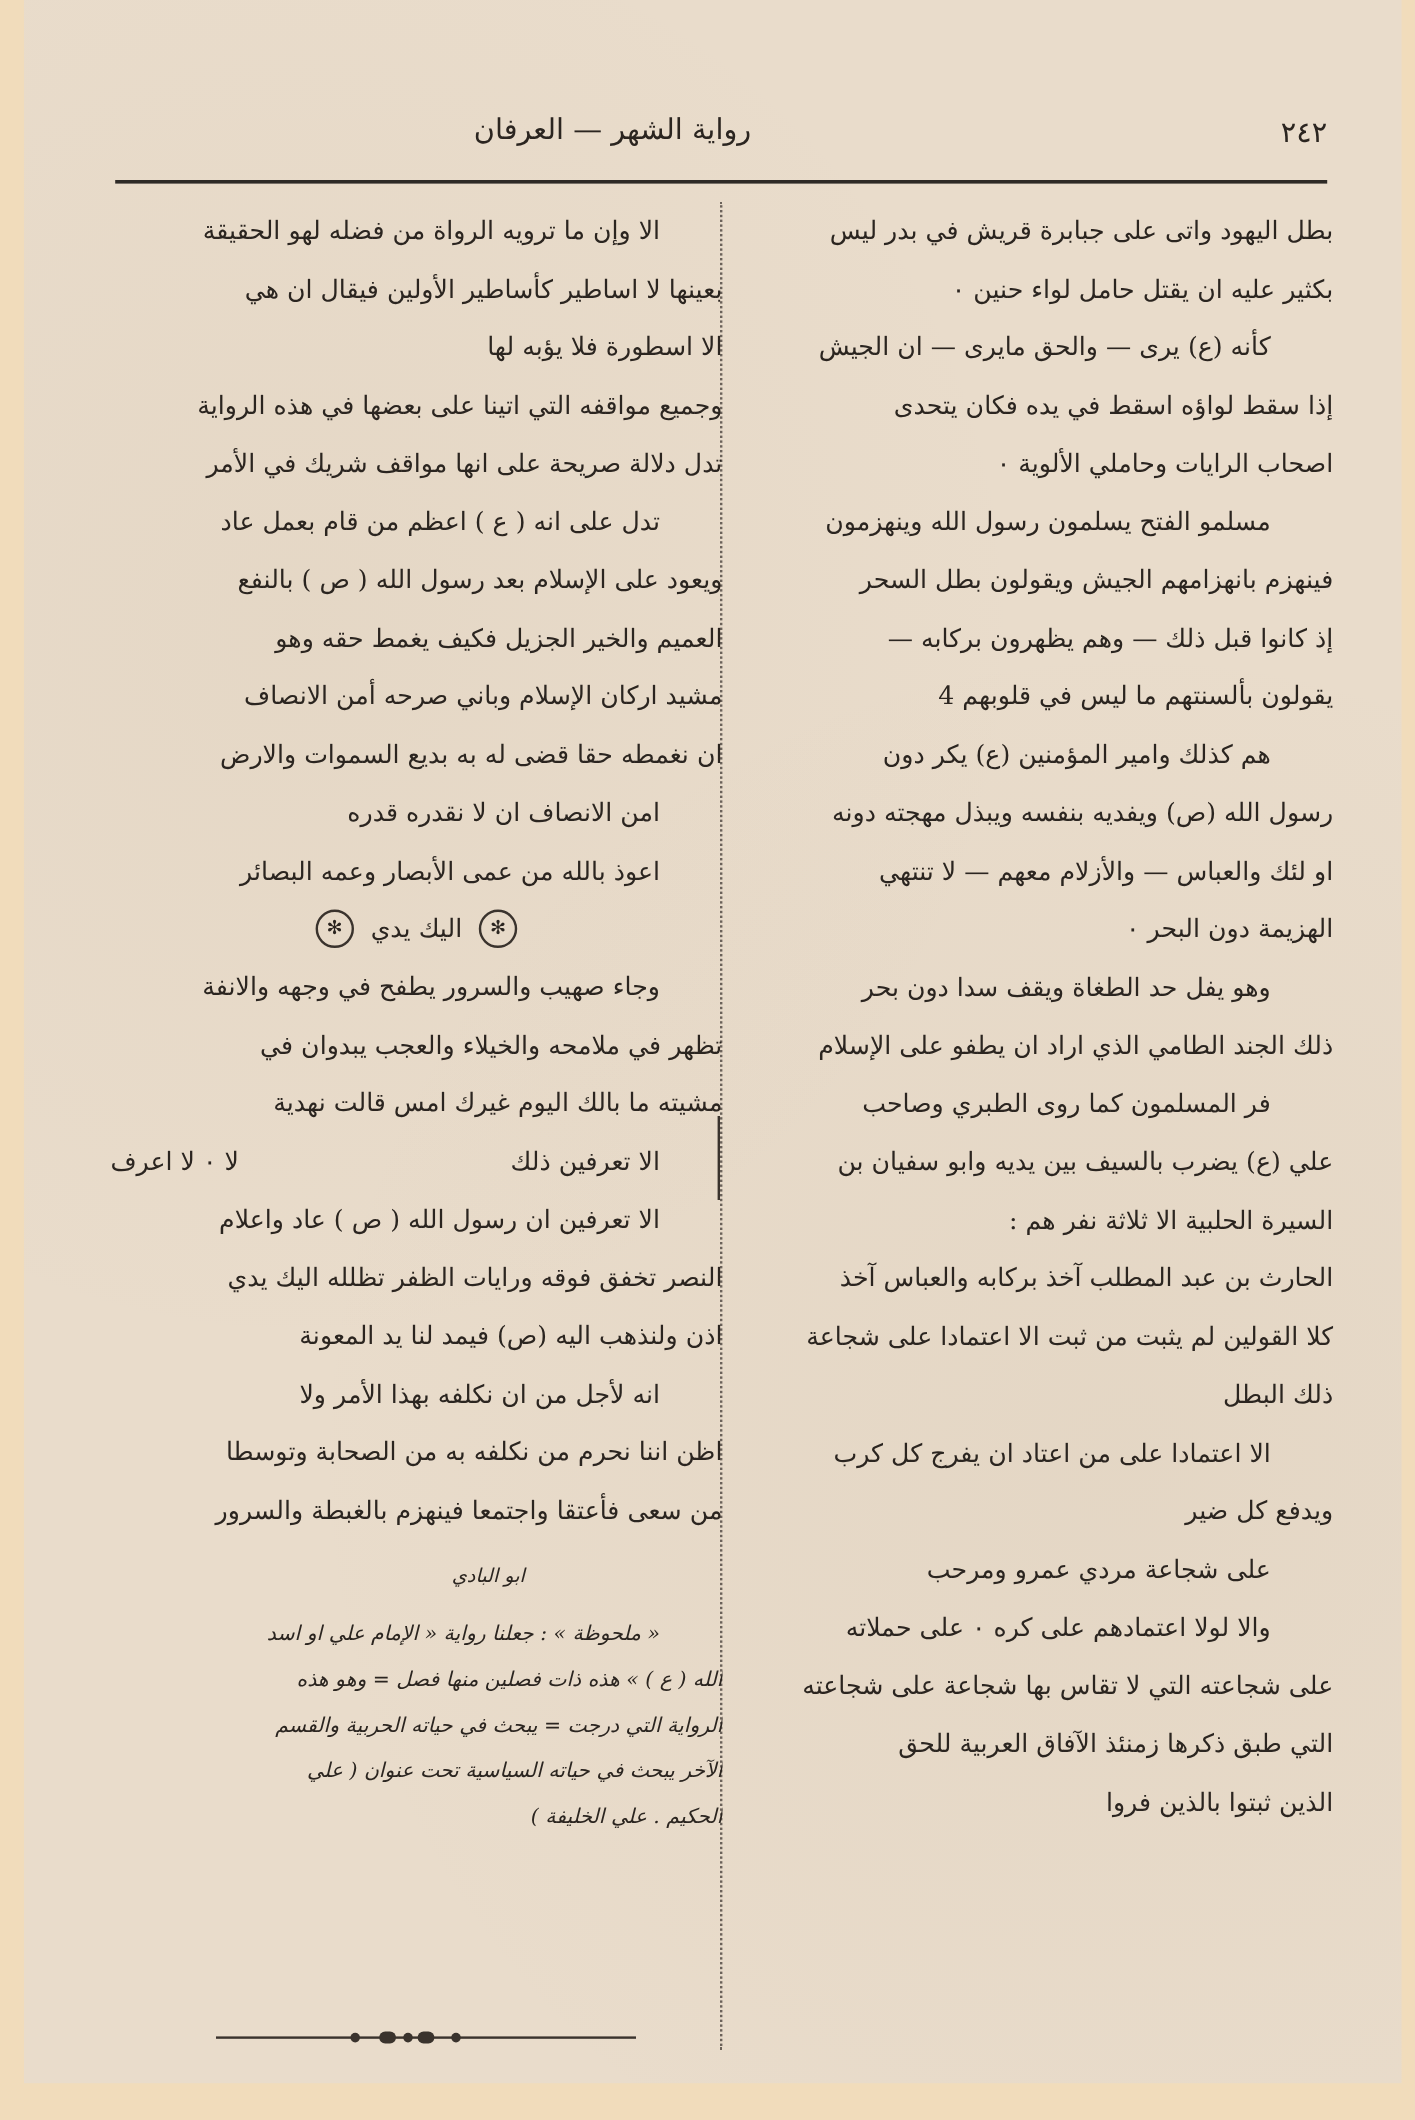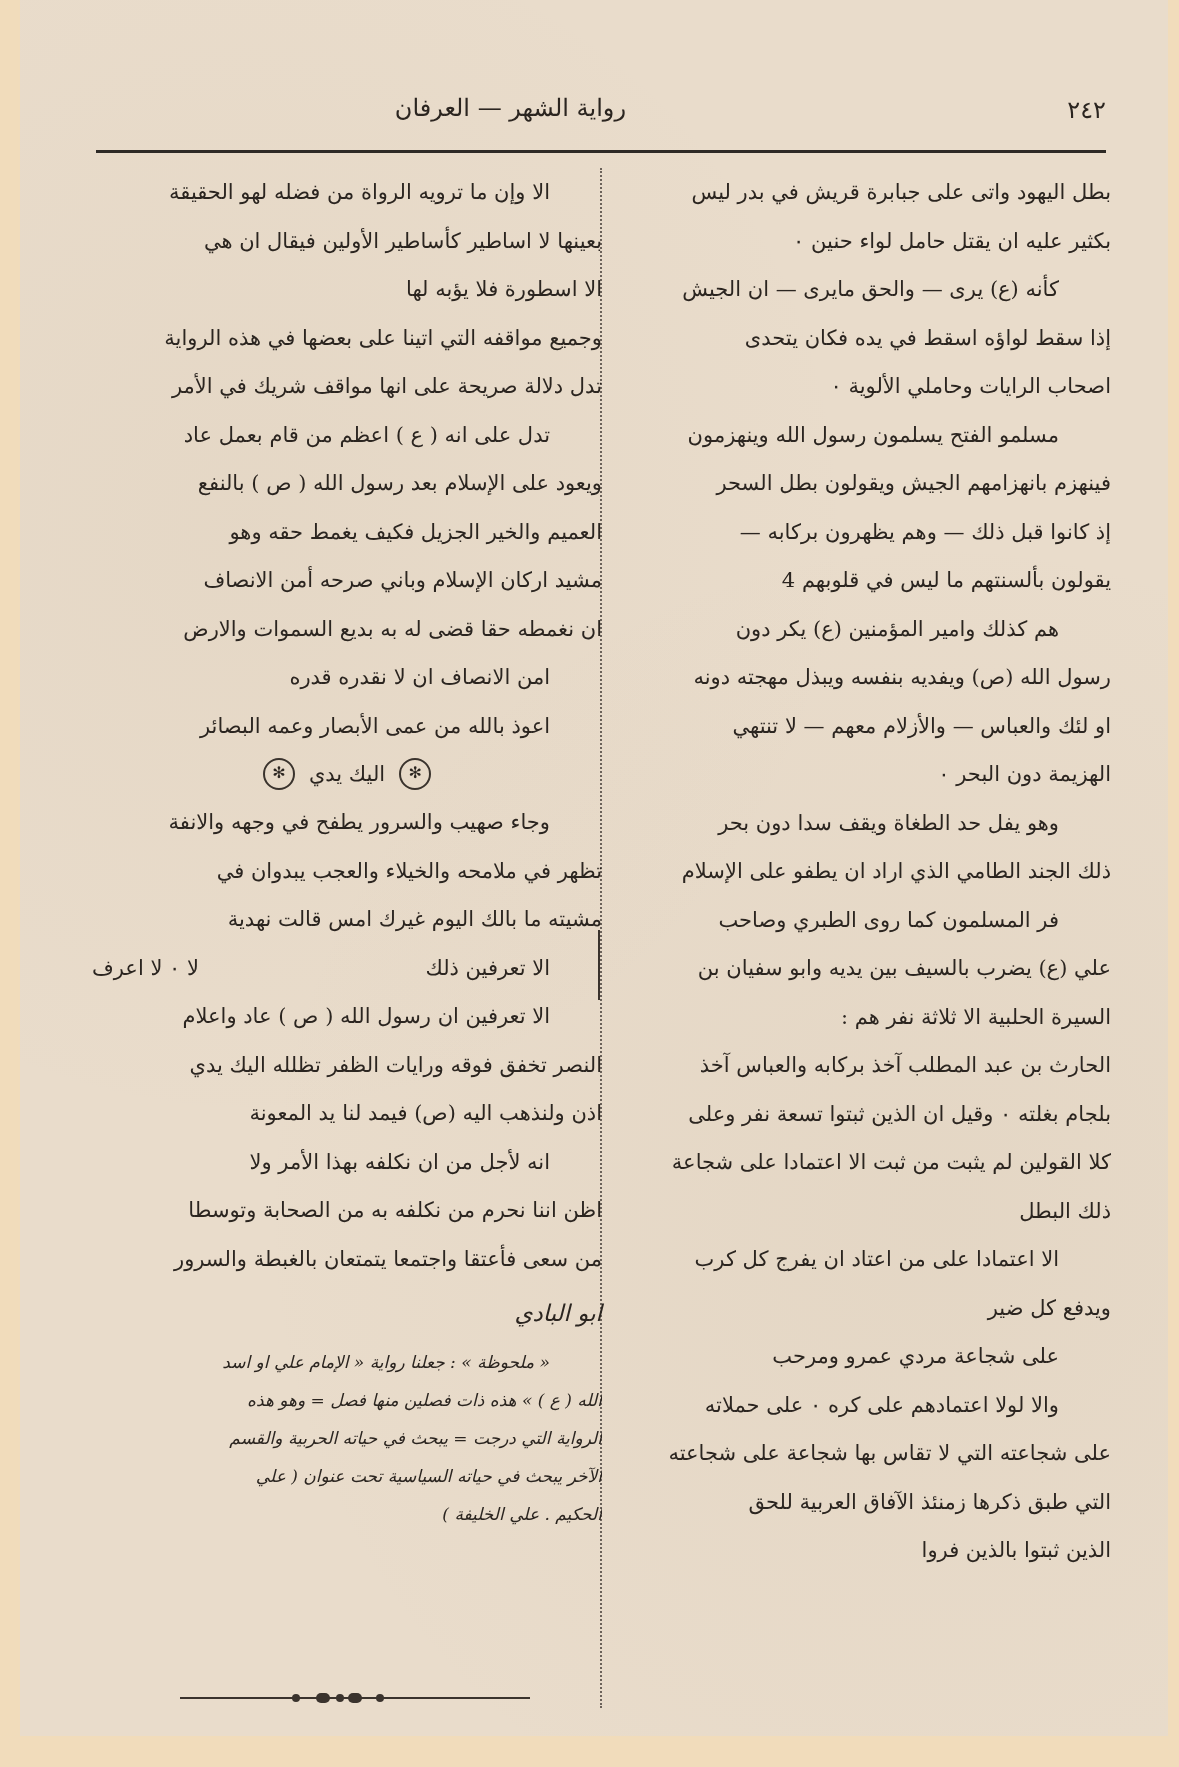--- a/index.html
+++ b/index.html
@@ -50,21 +50,21 @@
     }
     .divider-solid {
       position: absolute; left: 578px; top: 930px; width: 2px; height: 70px;
       background: #3a332d;
     }
     .ornament-line { display: flex; align-items: center; justify-content: center; gap: 14px; height: 48px; }
     .flower {
       display: inline-block; width: 28px; height: 28px; border: 2px solid #3a332d;
       border-radius: 50%; text-align: center; line-height: 26px; font-size: 16px;
     }
-    .signature { height: 60px; line-height: 60px; font-style: italic; font-size: 23px; padding-left: 120px; }
+    .signature { height: 60px; line-height: 60px; text-align: center; font-style: italic; font-size: 16px; padding-left: 120px; }
     .note { font-size: 17px; }
     .note .line { height: 38px; line-height: 38px; font-style: italic; }
     .end-ornament {
       position: absolute; left: 160px; top: 1693px; width: 350px; height: 10px;
     }
     .end-ornament .rule { position: absolute; top: 4px; left: 0; right: 0; height: 2px; background: #3a332d; }
     .end-ornament .dot { position: absolute; top: 1px; width: 8px; height: 8px; border-radius: 50%; background: #3a332d; }
     .end-ornament .pill { position: absolute; top: 0; width: 14px; height: 10px; border-radius: 5px; background: #3a332d; }
   </style>
 </head>
@@ -91,21 +91,20 @@
     <div class="line indent">هم كذلك وامير المؤمنين (ع) يكر دون</div>
     <div class="line">رسول الله (ص) ويفديه بنفسه ويبذل مهجته دونه</div>
     <div class="line">او لئك والعباس — والأزلام معهم — لا تنتهي</div>
     <div class="line">الهزيمة دون البحر ٠</div>
     <div class="line indent">وهو يفل حد الطغاة ويقف سدا دون بحر</div>
     <div class="line">ذلك الجند الطامي الذي اراد ان يطفو على الإسلام</div>
     <div class="line indent">فر المسلمون كما روى الطبري وصاحب</div>
     <div class="line">علي (ع) يضرب بالسيف بين يديه وابو سفيان بن</div>
     <div class="line">السيرة الحلبية الا ثلاثة نفر هم :</div>
     <div class="line">الحارث بن عبد المطلب آخذ بركابه والعباس آخذ</div>
-    <div class="line">بلجام بغلته ٠ وقيل ان الذين ثبتوا تسعة نفر وعلى</div>
     <div class="line">كلا القولين لم يثبت من ثبت الا اعتمادا على شجاعة</div>
     <div class="line">ذلك البطل</div>
     <div class="line indent">الا اعتمادا على من اعتاد ان يفرج كل كرب</div>
     <div class="line">ويدفع كل ضير</div>
     <div class="line indent">على شجاعة مردي عمرو ومرحب</div>
     <div class="line indent">والا لولا اعتمادهم على كره ٠ على حملاته</div>
     <div class="line">على شجاعته التي لا تقاس بها شجاعة على شجاعته</div>
     <div class="line">التي طبق ذكرها زمنئذ الآفاق العربية للحق</div>
     <div class="line">الذين ثبتوا بالذين فروا</div>
   </div>
@@ -140,21 +139,21 @@
     <div class="line indent" style="display:flex;justify-content:space-between;">
       <span>الا تعرفين ذلك</span>
       <span>لا ٠ لا اعرف</span>
     </div>
 
     <div class="line indent">الا تعرفين ان رسول الله ( ص ) عاد واعلام</div>
     <div class="line">النصر تخفق فوقه ورايات الظفر تظلله اليك يدي</div>
     <div class="line">اذن ولنذهب اليه (ص) فيمد لنا يد المعونة</div>
     <div class="line indent">انه لأجل من ان نكلفه بهذا الأمر ولا</div>
     <div class="line">اظن اننا نحرم من نكلفه به من الصحابة وتوسطا</div>
-    <div class="line">من سعى فأعتقا واجتمعا يتمتعان بالغبطة والسرور</div>
+    <div class="line">من سعى فأعتقا واجتمعا فينهزم بالغبطة والسرور</div>
 
     <div class="signature">ابو البادي</div>
 
     <div class="note">
       <div class="line indent">« ملحوظة » : جعلنا رواية « الإمام علي او اسد</div>
       <div class="line">الله ( ع ) » هذه ذات فصلين منها فصل = وهو هذه</div>
       <div class="line">الرواية التي درجت = يبحث في حياته الحربية والقسم</div>
       <div class="line">الآخر يبحث في حياته السياسية تحت عنوان ( علي</div>
       <div class="line">الحكيم . علي الخليفة )</div>
     </div>

